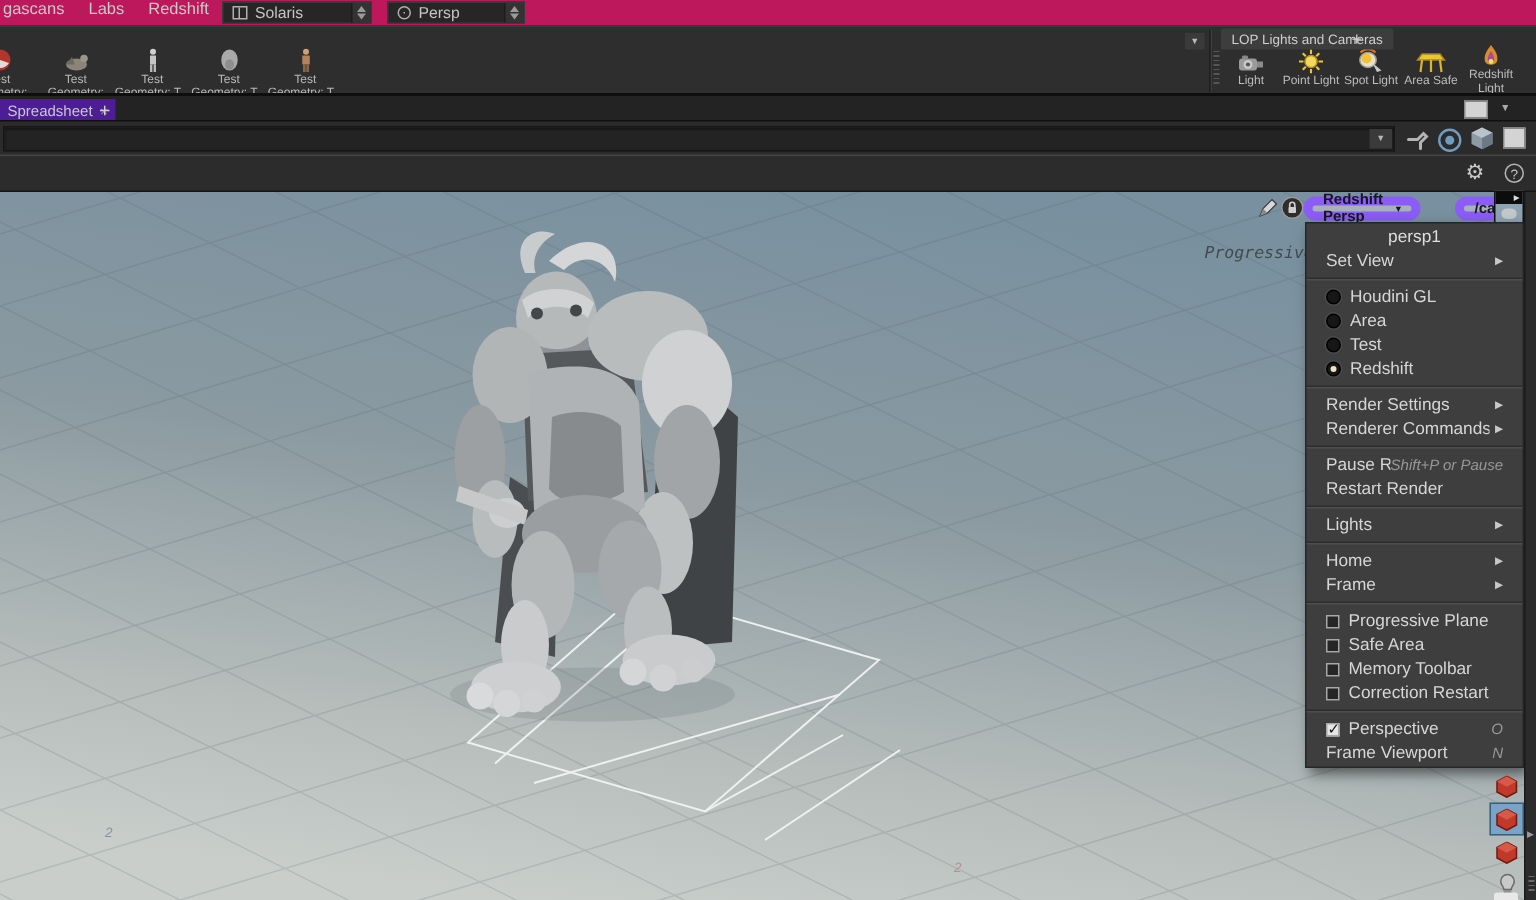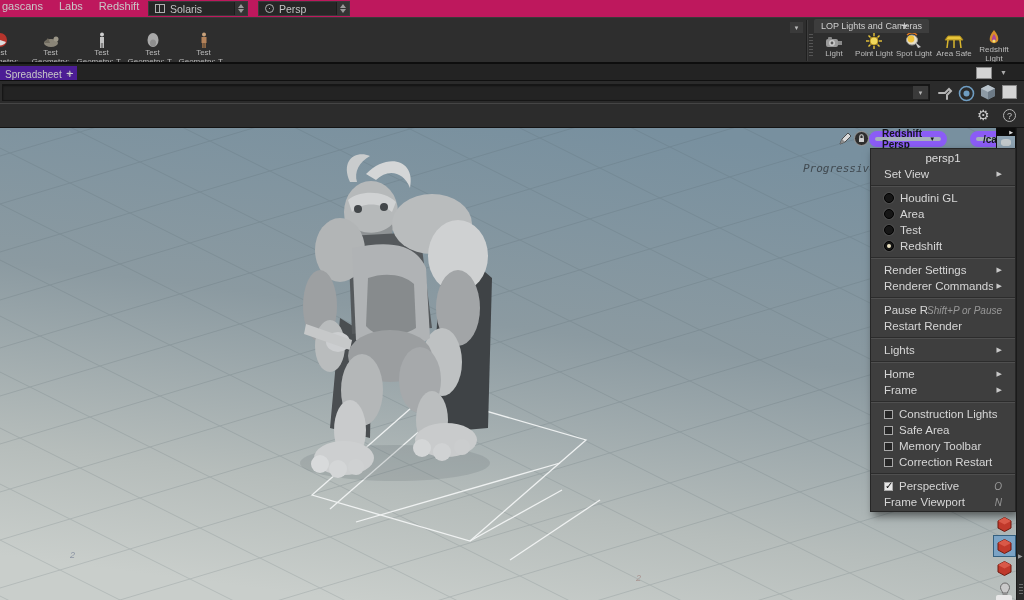--- a/index.html
+++ b/index.html
@@ -521,21 +521,21 @@
       <span class="arrow">▶</span>
     </div>
     <div class="mi">
       <span class="lbl">Frame</span>
       <span class="arrow">▶</span>
     </div>
     <div class="sep"></div>
 
     <div class="mi">
       <span class="cb"></span>
-      <span class="lbl">Construction Lights</span>
+      <span class="lbl">Progressive Plane</span>
     </div>
     <div class="mi">
       <span class="cb"></span>
       <span class="lbl">Safe Area</span>
     </div>
     <div class="mi">
       <span class="cb"></span>
       <span class="lbl">Memory Toolbar</span>
     </div>
     <div class="mi">

